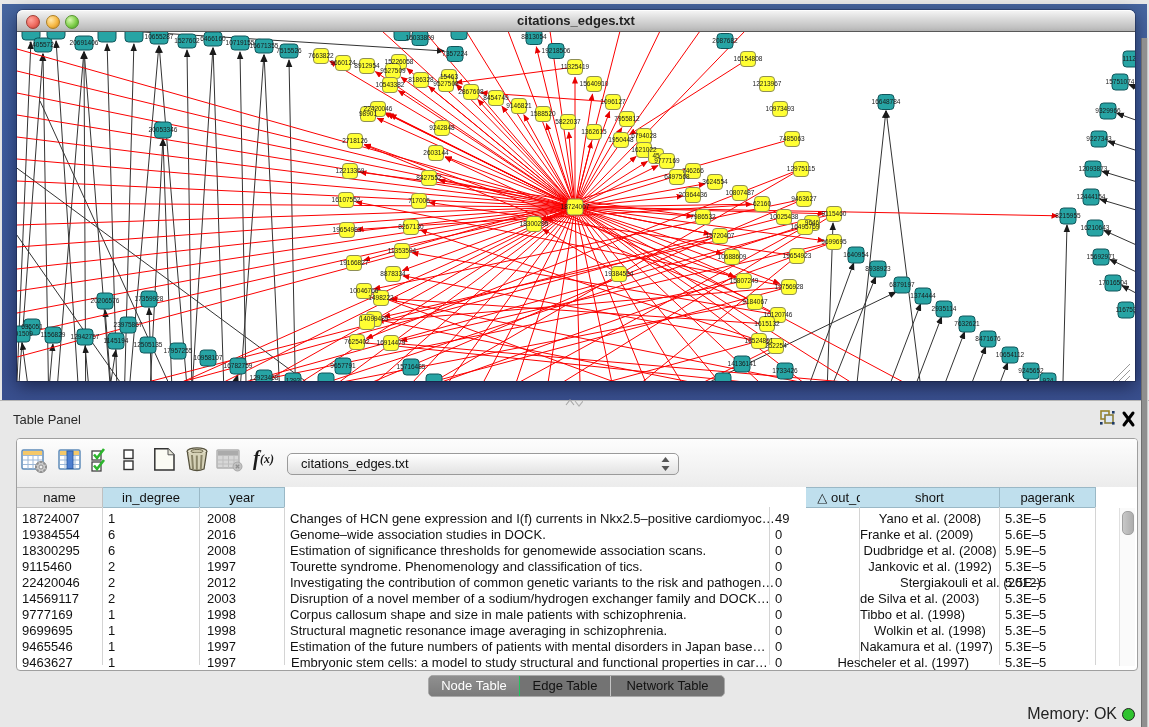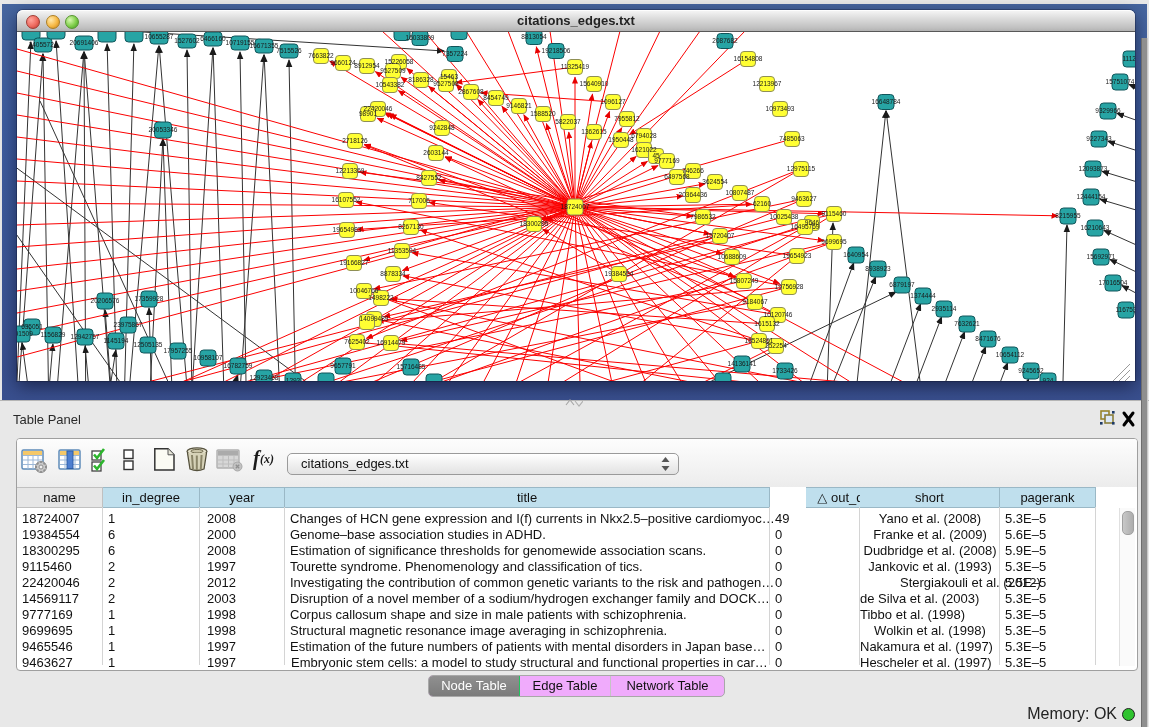--- a/index.html
+++ b/index.html
@@ -28,21 +28,21 @@
 .hc{position:absolute;top:48px;height:19px;background:#bfdfed;border:1px solid #9ab8c6;
  border-left:none;font-size:13px;color:#111;text-align:center;line-height:19px}
 .trow{position:absolute;height:16px;font-size:13px;color:#111;white-space:nowrap}
 .trow span{position:absolute;top:0;display:inline-block;overflow:hidden}
 .vline{position:absolute;top:68px;height:158px;width:1px;background:#d4d4d4}
 #sbar{position:absolute;left:1102px;top:69px;width:15px;height:158px;background:#fafafa;
  border-left:1px solid #e0e0e0}
 #sbar .th{position:absolute;left:2px;top:3px;width:10px;height:22px;border-radius:5px;
  background:linear-gradient(90deg,#c8c8c8,#adadad);border:1px solid #a0a0a0}
 #tabs{position:absolute;left:428px;top:274px;height:20px;border:1px solid #a8a8a8;
- border-radius:5px;background:#f0abfc;font-size:13px;overflow:hidden}
+ border-radius:5px;background:#737373;font-size:13px;overflow:hidden}
 #tabs .seg{float:left;height:20px;line-height:20px;text-align:center;color:#111}
 #tabs .sel{background:linear-gradient(180deg,#909090,#7b7b7b);color:#fff}
 #mem{position:absolute;right:14px;bottom:5px;font-size:16px;color:#222}
 #mem .dot{display:inline-block;width:11px;height:11px;border-radius:50%;background:#2fc32f;
  border:1.5px solid #222;vertical-align:-2px;margin-left:5px}
 </style></head><body>
 <div id="desk"></div>
 <div id="win">
  <div id="cv"><svg width="1118" height="350" viewBox="17 31 1118 350">
         <defs>
@@ -593,21 +593,20 @@
     <svg style="position:absolute;right:8px;top:3px" width="9" height="14">
      <path d="M4.5 0 L8.5 5 H0.5 Z" fill="#555"></path>
             <path d="M4.5 14 L8.5 9 H0.5 Z" fill="#555"></path>
     </svg>
    </div>
   </div>
 
   <div class="hc" style="left:0;width:85px;background:#e6e6e6;border-color:#c0c0c0">name</div>
   <div class="hc" style="left:86px;width:96px">in_degree</div>
   <div class="hc" style="left:183px;width:84px">year</div>
-  <div class="hc" style="left:268px;width:484px">title</div>
   <div class="hc" style="left:789px;width:89px">△ out_de…</div>
   <div class="hc" style="left:843px;width:139px">short</div>
   <div class="hc" style="left:983px;width:95px">pagerank</div>
   <div class="vline" style="left:85px"></div>
   <div class="vline" style="left:182px"></div>
   <div class="vline" style="left:267px"></div>
   <div class="vline" style="left:752px"></div>
   <div class="vline" style="left:842px"></div>
   <div class="vline" style="left:982px"></div>
   <div class="vline" style="left:1078px"></div>
@@ -616,42 +615,42 @@
         <span style="left:91px">1</span>
         <span style="left:190px">2008</span>
         <span style="left:273px;width:483px">Changes of HCN gene expression and I(f) currents in Nkx2.5–positive cardiomyoc…</span>
         <span style="left:758px">49</span>
         <span style="left:843px;width:140px;text-align:center">Yano et al. (2008)</span>
         <span style="left:988px">5.3E–5</span>
       </div>
       <div class="trow" style="top:88px">
         <span style="left:5px">19384554</span>
         <span style="left:91px">6</span>
-        <span style="left:190px">2000</span>
-        <span style="left:273px;width:483px">Genome–base association studies in ADHD.</span>
-        <span style="left:758px">0</span>
-        <span style="left:843px;width:140px;text-align:center">Franke et al. (2009)</span>
+        <span style="left:190px">2016</span>
+        <span style="left:273px;width:483px">Genome–wide association studies in DOCK.</span>
+        <span style="left:758px">0</span>
+        <span style="left:843px;width:140px;">Franke et al. (2009)</span>
         <span style="left:988px">5.6E–5</span>
       </div>
       <div class="trow" style="top:104px">
         <span style="left:5px">18300295</span>
         <span style="left:91px">6</span>
         <span style="left:190px">2008</span>
         <span style="left:273px;width:483px">Estimation of significance thresholds for genomewide association scans.</span>
         <span style="left:758px">0</span>
         <span style="left:843px;width:140px;text-align:center">Dudbridge et al. (2008)</span>
         <span style="left:988px">5.9E–5</span>
       </div>
       <div class="trow" style="top:120px">
         <span style="left:5px">9115460</span>
         <span style="left:91px">2</span>
         <span style="left:190px">1997</span>
         <span style="left:273px;width:483px">Tourette syndrome. Phenomenology and classification of tics.</span>
         <span style="left:758px">0</span>
-        <span style="left:843px;width:140px;text-align:center">Jankovic et al. (1993)</span>
+        <span style="left:843px;width:140px;text-align:center">Jankovic et al. (1992)</span>
         <span style="left:988px">5.3E–5</span>
       </div>
       <div class="trow" style="top:136px">
         <span style="left:5px">22420046</span>
         <span style="left:91px">2</span>
         <span style="left:190px">2012</span>
         <span style="left:273px;width:483px">Investigating the contribution of common genetic variants to the risk and pathogen…</span>
         <span style="left:758px">0</span>
         <span style="left:883px;width:140px;text-align:center">Stergiakouli et al. (2012)</span>
         <span style="left:988px">5.5E–5</span>
@@ -691,21 +690,21 @@
         <span style="left:758px">0</span>
         <span style="left:843px;width:140px;text-align:left">Nakamura et al. (1997)</span>
         <span style="left:988px">5.3E–5</span>
       </div>
       <div class="trow" style="top:216px">
         <span style="left:5px">9463627</span>
         <span style="left:91px">1</span>
         <span style="left:190px">1997</span>
         <span style="left:274px;width:483px">Embryonic stem cells: a model to study structural and functional properties in car…</span>
         <span style="left:758px">0</span>
-        <span style="left:843px;width:140px;text-align:left">Hescheler et al. (1997)</span>
+        <span style="left:812px;width:140px;text-align:right">Hescheler et al. (1997)</span>
         <span style="left:988px">5.3E–5</span>
       </div>
   <div id="sbar">
         <div class="th"></div>
       </div>
  </div>
  <div id="tabs">
    <div class="seg sel" style="width:90px">Node Table</div>
    <div class="seg" style="width:90px;border-left:1px solid #22c55e">Edge Table</div>
    <div class="seg" style="width:113px;border-left:1px solid #c4c4c4">Network Table</div>

